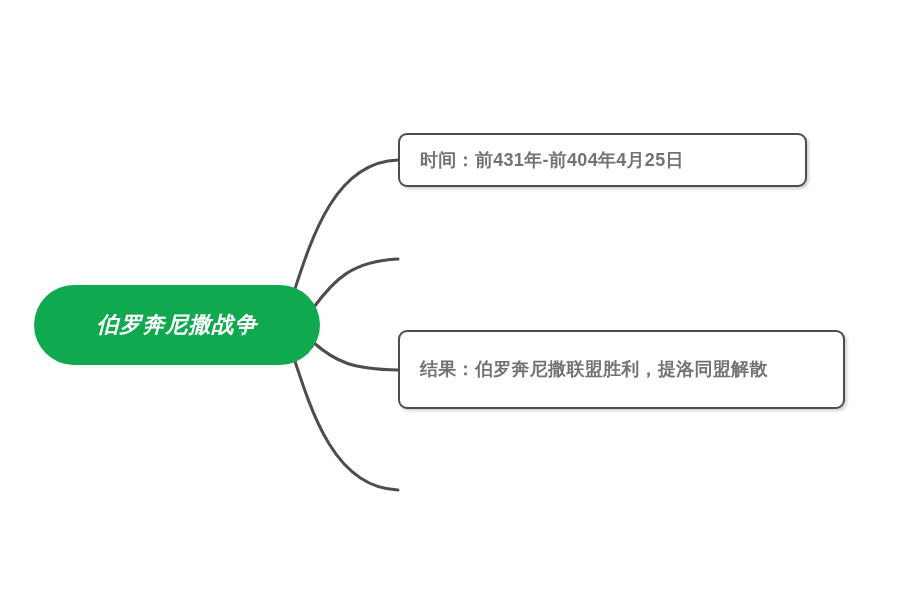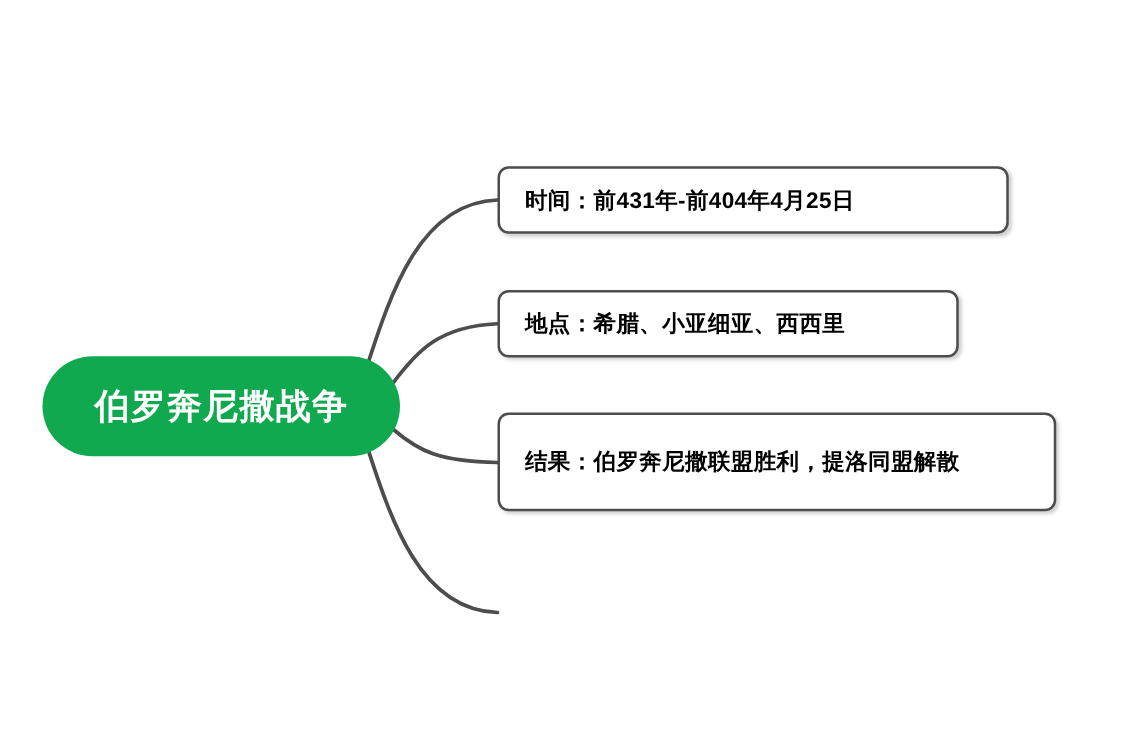--- a/index.html
+++ b/index.html
@@ -36,38 +36,39 @@
     background: #10a94f;
     border-radius: 40px;
     display: flex;
     align-items: center;
     justify-content: center;
     box-sizing: border-box;
     z-index: 3;
   }
   .root-label {
     color: #ffffff;
-    font-size: 28px;
+    font-size: 22px;
     font-weight: bold;
     letter-spacing: 1px;
     white-space: nowrap;
+    font-style: italic;
   }
   .branch-node {
     position: absolute;
     background: #ffffff;
     border: 2px solid #4d4d4d;
     border-radius: 9px;
     box-sizing: border-box;
     display: flex;
     align-items: center;
     box-shadow: 2px 2px 3px rgba(0,0,0,0.18);
     z-index: 2;
   }
   .branch-label {
-    color: #000000;
+    color: #737373;
     font-size: 18px;
     font-weight: bold;
     line-height: 1.45;
     padding: 0 16px 0 20px;
     letter-spacing: 0.3px;
   }
   #node-time {
     left: 398px;
     top: 133px;
     width: 409px;
@@ -105,22 +106,19 @@
   </svg>
 
   <div class="root-node">
     <span class="root-label">伯罗奔尼撒战争</span>
   </div>
 
   <div class="branch-node" id="node-time">
     <span class="branch-label">时间：前431年-前404年4月25日</span>
   </div>
 
-  <div class="branch-node" id="node-place">
-    <span class="branch-label">地点：希腊、小亚细亚、西西里</span>
-  </div>
 
   <div class="branch-node" id="node-result">
     <span class="branch-label">结果：伯罗奔尼撒联盟胜利，提洛同盟解散</span>
   </div>
 
 
 </div>
 
 </body></html>

